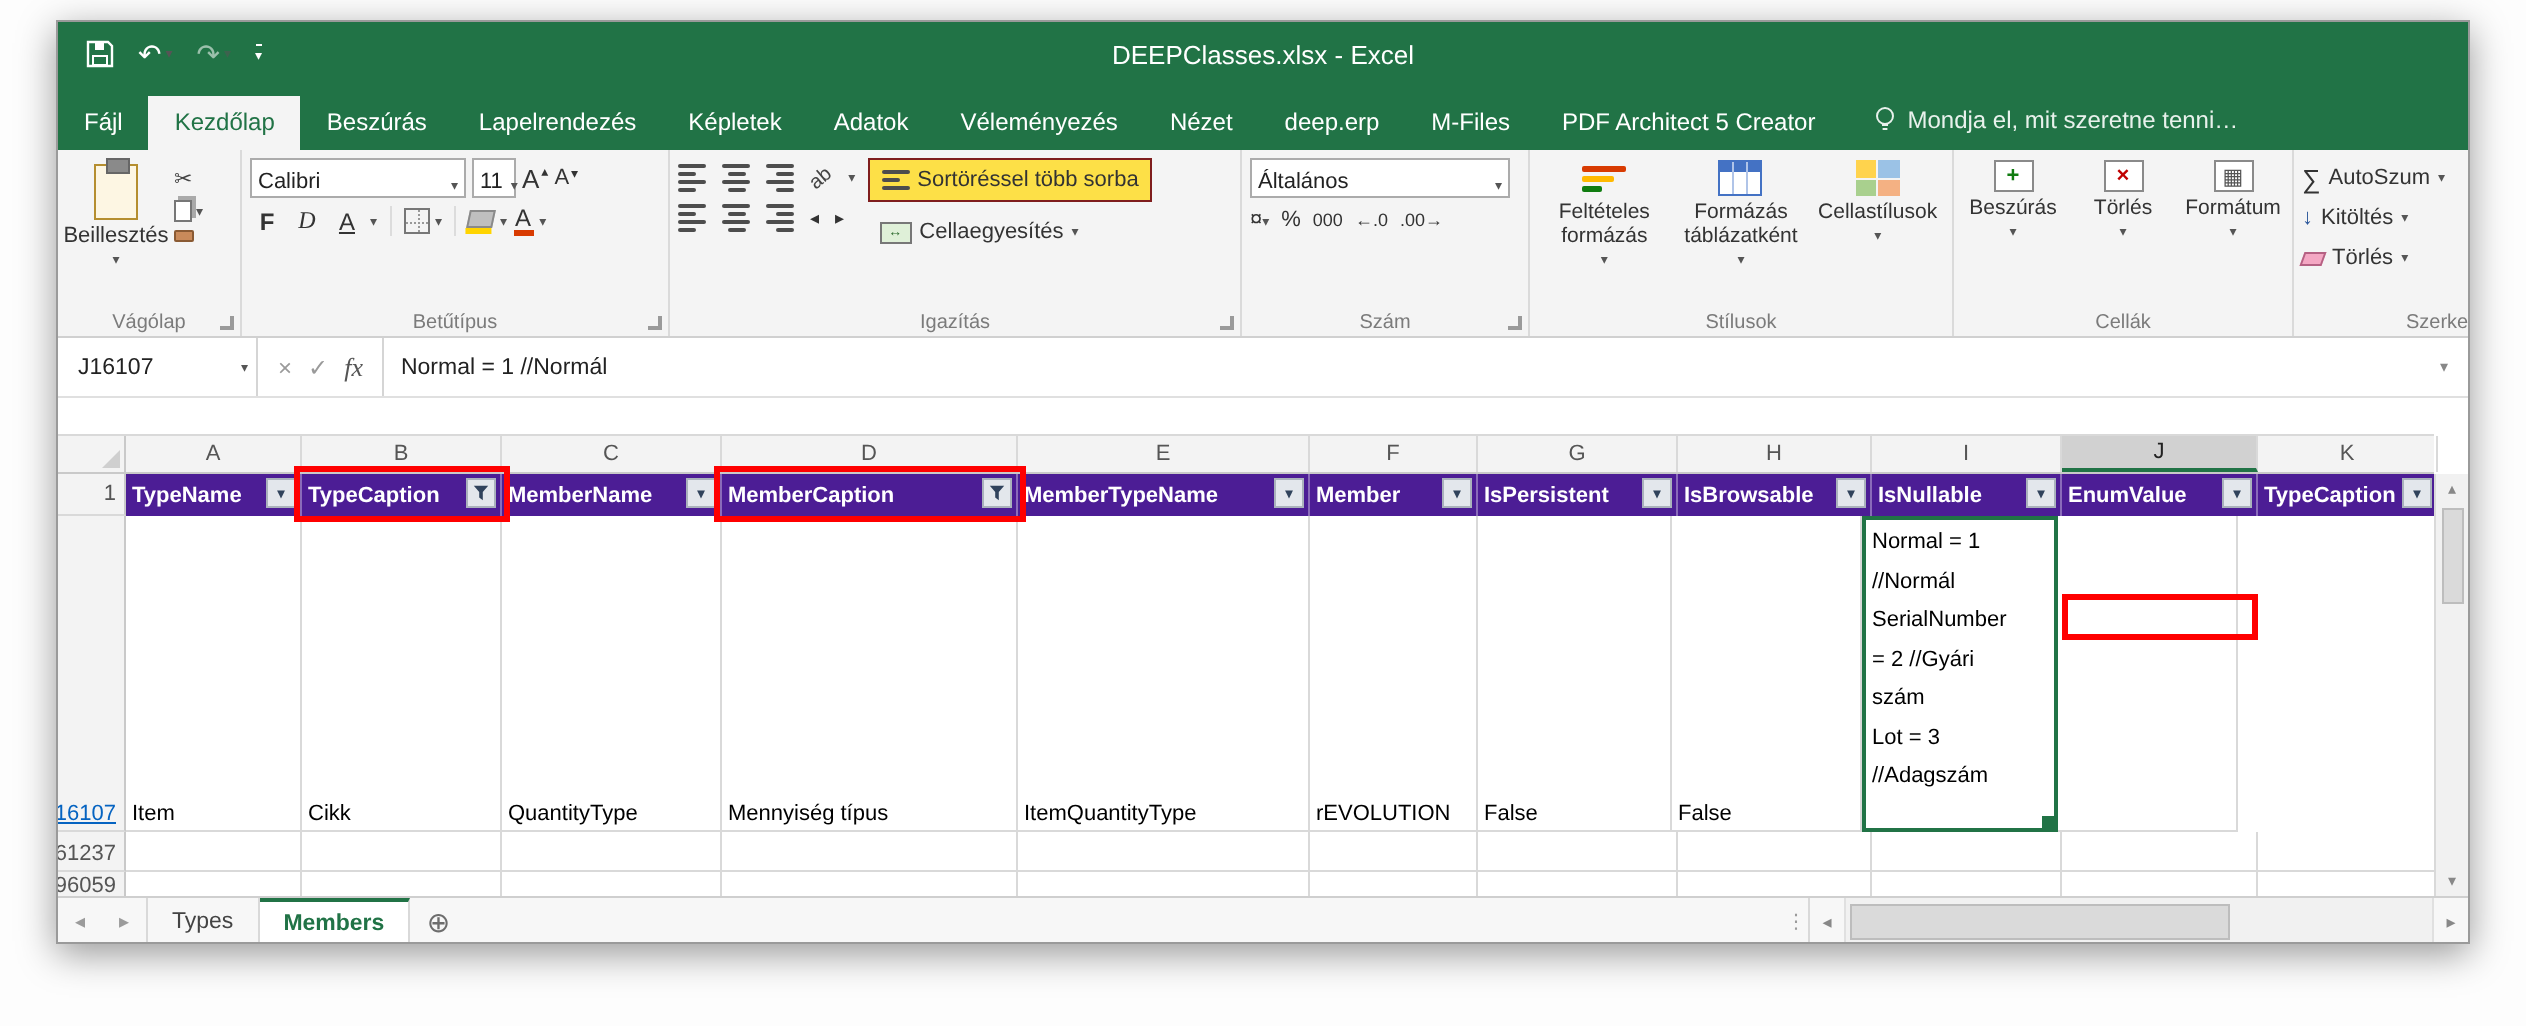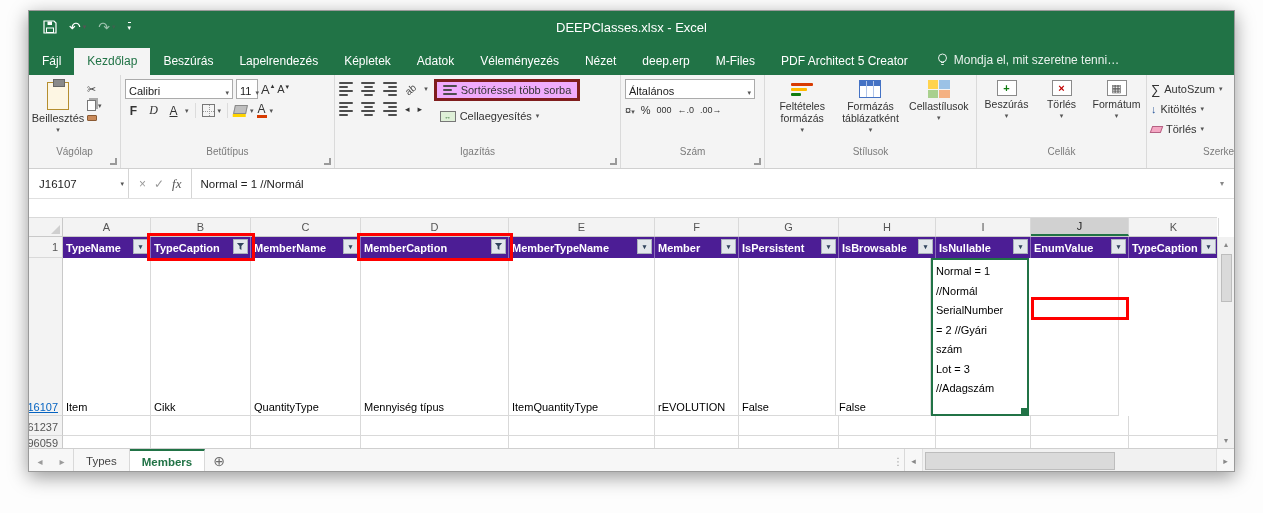--- a/index.html
+++ b/index.html
@@ -19,21 +19,21 @@
 
   
   .tabrow { height:32px; background:#217346; flex:none; display:flex; align-items:flex-end; }
   .rtab { padding:6px 13px 7px; font-size:12px; color:#fff; white-space:nowrap; cursor:default; }
   .rtab.active { background:#f4f4f4; color:#217346; }
   .tellme { display:flex; align-items:center; gap:6px; color:#e8f1ec; font-size:12px; padding:0 10px 8px; margin-left:6px; white-space:nowrap; }
 
   
   .ribbon { height:94px; background:#f4f4f4; border-bottom:1px solid #d0d0d0; flex:none; display:flex; overflow:hidden; }
   .rgroup { position:relative; flex:none; padding:4px 4px 16px; border-right:1px solid #dadada; }
-  .rgroup-label { position:absolute; bottom:11px; left:0; right:0; text-align:center; font-size:10px; color:#7b7b7b; white-space:nowrap; }
+  .rgroup-label { position:absolute; bottom:1px; left:0; right:0; text-align:center; font-size:10px; color:#7b7b7b; white-space:nowrap; }
   .launcher { position:absolute; right:3px; bottom:3px; width:7px; height:7px; border-right:2px solid #9a9a9a; border-bottom:2px solid #9a9a9a; }
   .dd { font-size:7px; color:#555; }
 
   
   .g-clipboard { width:92px; }
   .clip-row { display:flex; gap:4px; }
   .paste-btn { width:50px; display:flex; flex-direction:column; align-items:center; gap:2px; padding-top:3px; }
   .clipboard-icon { width:22px; height:28px; background:#fdf6e3; border:1px solid #b58e2f; position:relative; }
   .clipboard-icon:before { content:""; position:absolute; left:5px; top:-4px; width:10px; height:6px; background:#8a8a8a; border:1px solid #666; }
   .paste-label { font-size:11px; color:#333; }
@@ -66,21 +66,21 @@
   .align-cols { display:flex; gap:6px; }
   .align-grid { display:flex; flex-direction:column; gap:6px; padding-top:3px; }
   .arow { display:flex; align-items:center; gap:8px; }
   .bars { display:flex; flex-direction:column; gap:2px; width:14px; }
   .bars i { height:2px; background:#4d4d4d; border-radius:1px; }
   .bars.left i:nth-child(2), .bars.left i:nth-child(4) { width:9px; }
   .bars.center i:nth-child(2), .bars.center i:nth-child(4) { width:9px; align-self:center; }
   .bars.right i:nth-child(2), .bars.right i:nth-child(4) { width:9px; align-self:flex-end; }
   .orient { font-size:10px; color:#444; transform:rotate(-40deg); display:inline-block; }
   .align-right { display:flex; flex-direction:column; gap:4px; }
-  .wrap-btn { border:3px solid #7f1d1d; background:#f0abfc; display:flex; align-items:center; gap:4px; font-size:11px; color:#333; padding:2px 6px; height:22px; }
+  .wrap-btn { border:1px solid #7f1d1d; background:#fde047; display:flex; align-items:center; gap:4px; font-size:11px; color:#333; padding:2px 6px; height:22px; }
   .merge-btn { display:flex; align-items:center; gap:4px; font-size:11px; color:#333; padding:2px 6px; height:22px; }
   .merge-icon { width:16px; height:11px; border:1px solid #777; background:#dff0d8; display:flex; align-items:center; justify-content:center; font-size:7px; color:#2d6a2d; }
 
   
   .g-number { width:144px; }
   .numfmt { width:130px; margin-bottom:5px; }
   .num-row { display:flex; align-items:center; gap:6px; font-size:11px; color:#333; }
   .tiny { font-size:9px; color:#333; }
 
   

